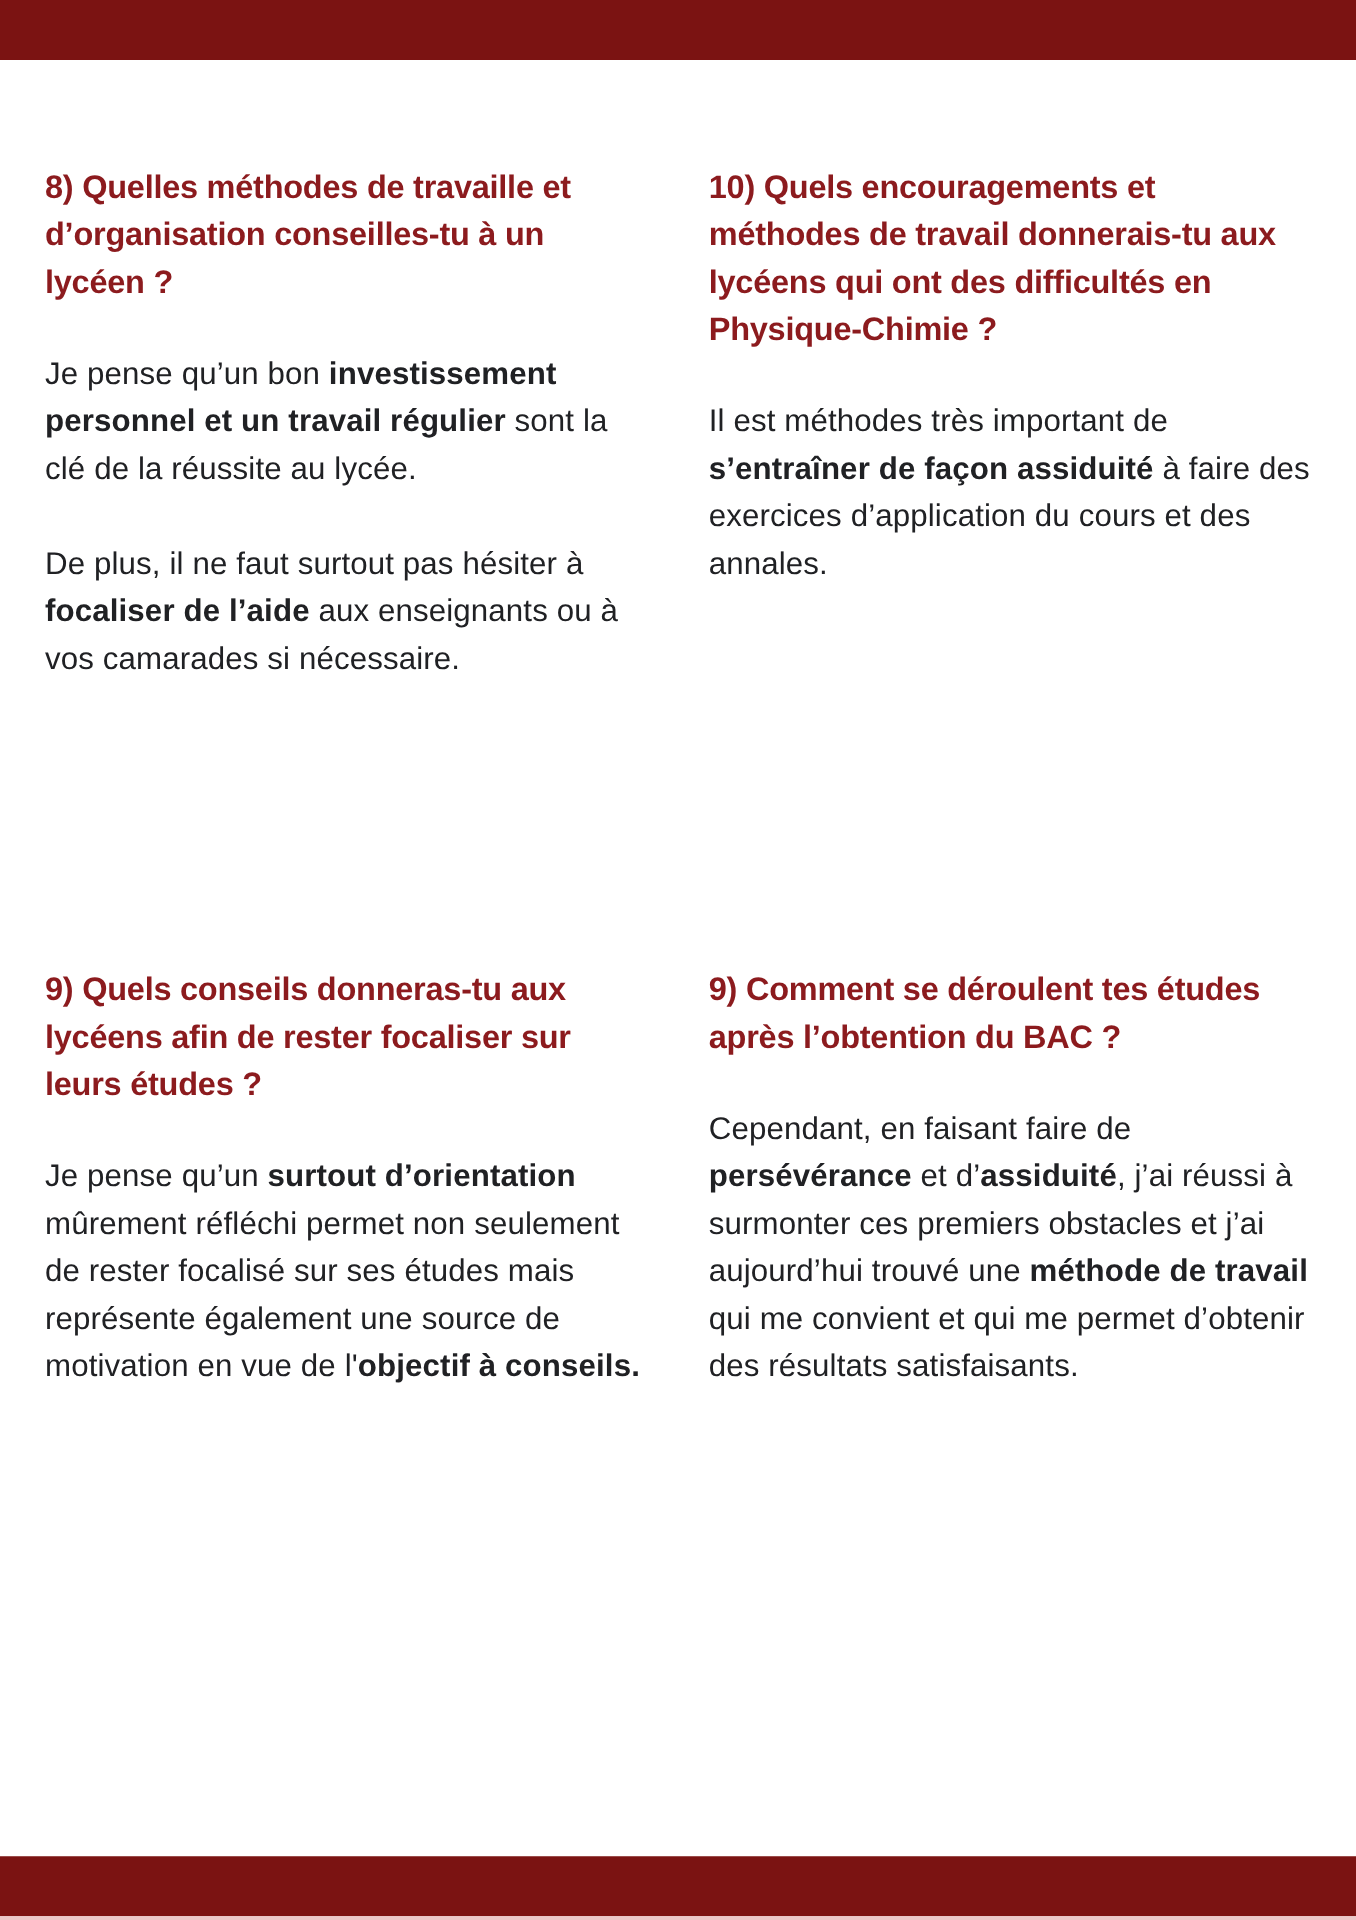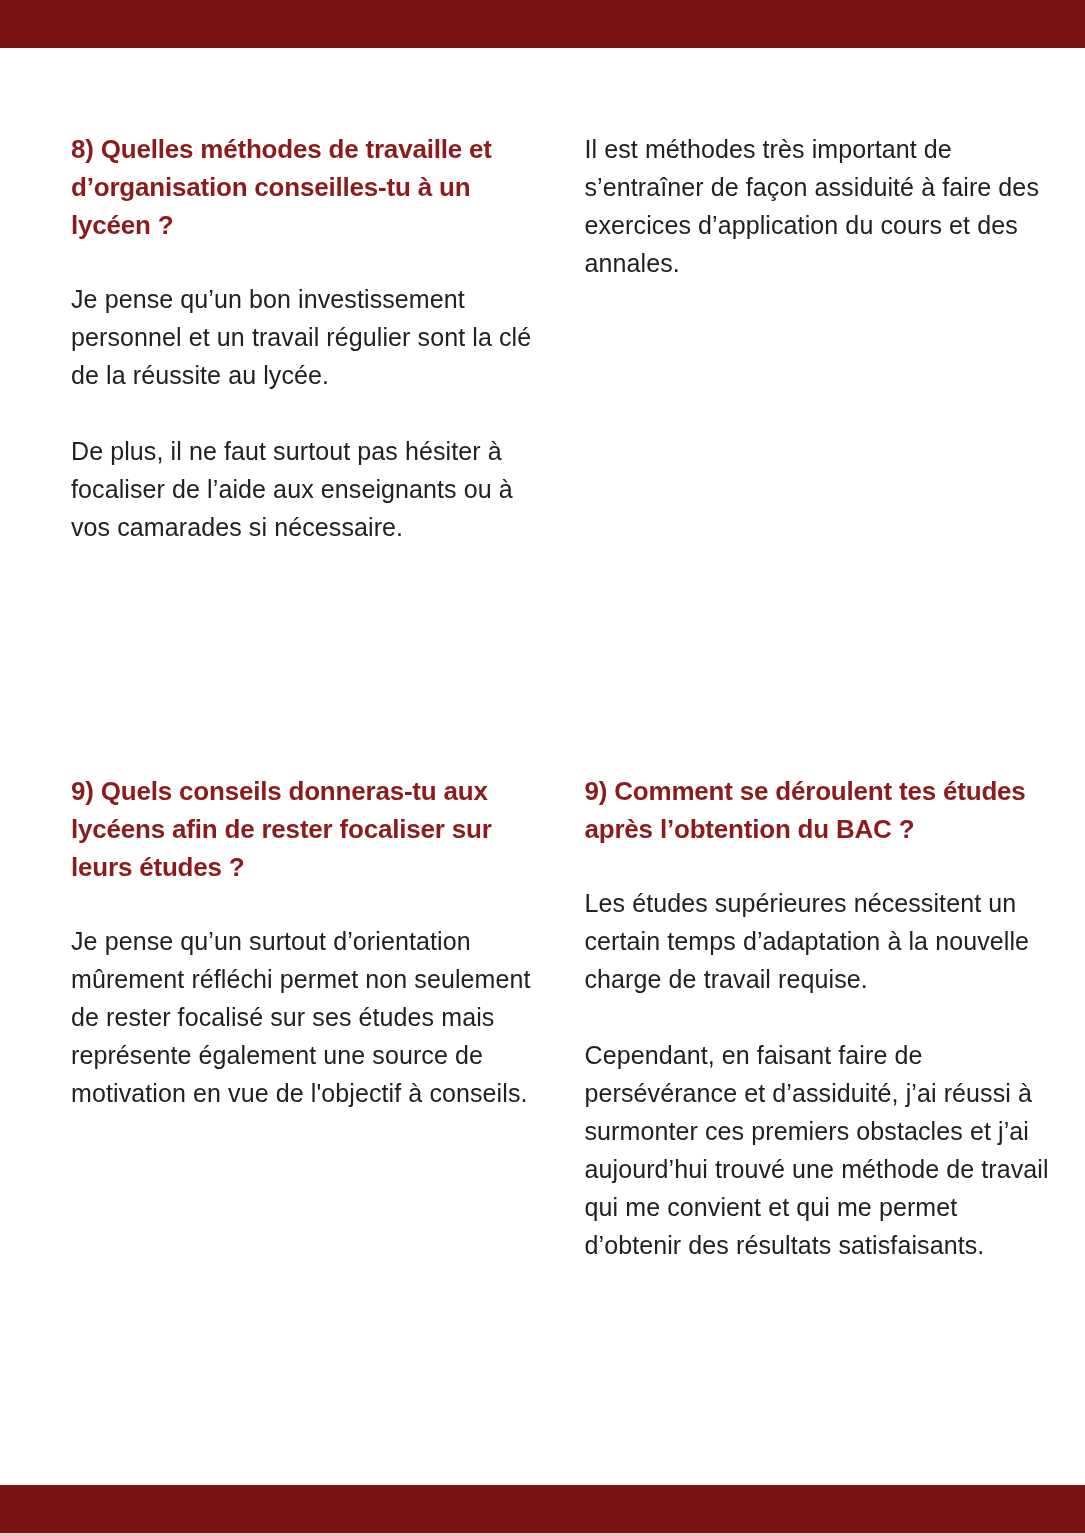--- a/index.html
+++ b/index.html
@@ -33,62 +33,61 @@
   .content {
     position: absolute;
     top: 48px;
     left: 0;
     right: 0;
     padding: 82px 35px 0 36px;
     display: grid;
     grid-template-columns: 1fr 1fr;
     grid-template-rows: 642px auto;
     column-gap: 48px;
-    margin-left: 35px;
   }
   .qa-block { min-width: 0; }
   .question {
     margin: 0 0 36px 0;
     color: var(--heading-color, #8c1b1e);
     font-size: 26px;
     font-weight: 700;
     line-height: 38px;
     letter-spacing: -0.2px;
   }
   .answer {
     margin: 0 0 38px 0;
     color: var(--text-color, #202124);
     font-size: 25px;
     font-weight: 400;
     line-height: 38px;
     letter-spacing: 0.1px;
   }
   .answer:last-child { margin-bottom: 0; }
-  .answer strong { font-weight: 400; }
+  .answer strong { font-weight: 700; }
 </style>
 </head>
 <body style="--page-bg: #ffffff; --bar-color: #7b1312; --heading-color: #8c1b1e; --text-color: #202124; --edge-color: #ecc8c8;">
 
 <header class="accent-bar top"></header>
 
 <main class="content">
 
 <section class="qa-block">
       <h2 class="question">8) Quelles méthodes de travaille et d’organisation conseilles-tu à un lycéen ?</h2>
       <p class="answer"><span>Je pense qu’un bon </span><strong>investissement personnel et un travail régulier</strong><span> sont la clé de la réussite au lycée.</span></p>
       <p class="answer"><span>De plus, il ne faut surtout pas hésiter à </span><strong>focaliser de l’aide</strong><span> aux enseignants ou à vos camarades si nécessaire.</span></p>
     </section>
     <section class="qa-block">
+      <h2 class="question">10) Quels encouragements et méthodes de travail donnerais-tu aux lycéens qui ont des difficultés en Physique-Chimie ?</h2>
       <p class="answer"><span>Il est méthodes très important de </span><strong>s’entraîner de façon assiduité</strong><span> à faire des exercices d’application du cours et des annales.</span></p>
     </section>
     <section class="qa-block">
       <h2 class="question">9) Quels conseils donneras-tu aux lycéens afin de rester focaliser sur leurs études ?</h2>
       <p class="answer"><span>Je pense qu’un </span><strong>surtout d’orientation</strong><span> mûrement réfléchi permet non seulement de rester focalisé sur ses études mais représente également une source de motivation en vue de l'</span><strong>objectif à conseils.</strong></p>
     </section>
     <section class="qa-block">
       <h2 class="question">9) Comment se déroulent tes études après l’obtention du BAC ?</h2>
-      <p class="answer"><span>Les études supérieures nécessitent un certain temps d’adaptation à la nouvelle charge de travail requise.</span></p>
       <p class="answer"><span>Cependant, en faisant faire de </span><strong>persévérance</strong><span> et d’</span><strong>assiduité</strong><span>, j’ai réussi à surmonter ces premiers obstacles et j’ai aujourd’hui trouvé une </span><strong>méthode de travail</strong><span> qui me convient et qui me permet d’obtenir des résultats satisfaisants.</span></p>
     </section>
   </main>
 
 <footer class="accent-bar bottom"></footer>
 <div class="bottom-edge"></div>
 
 </body></html>

